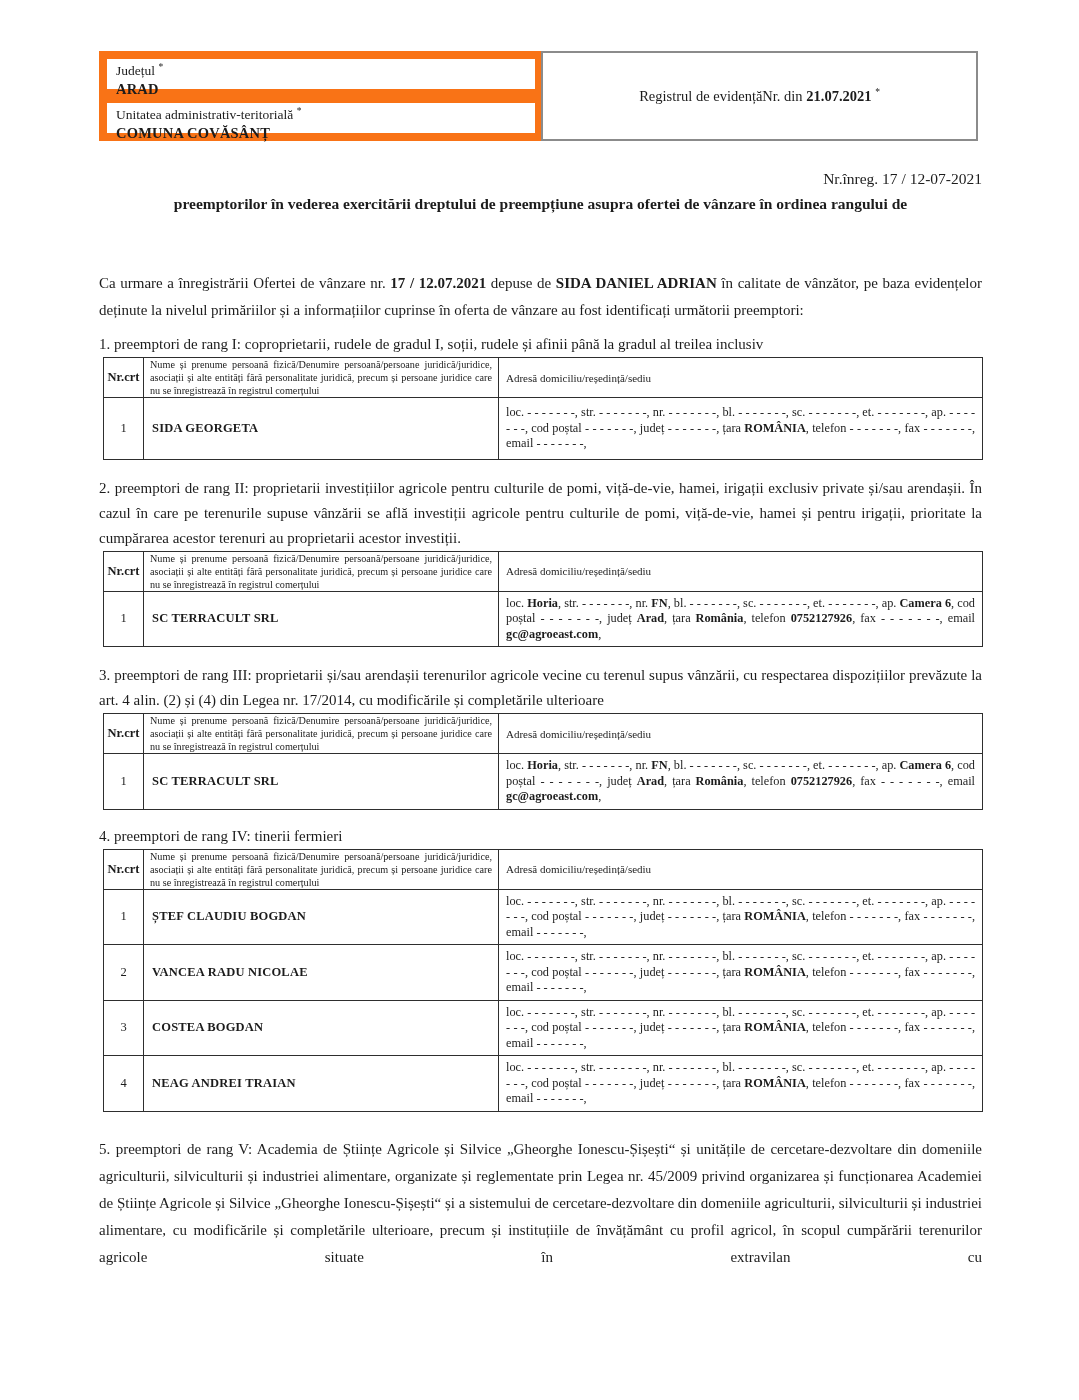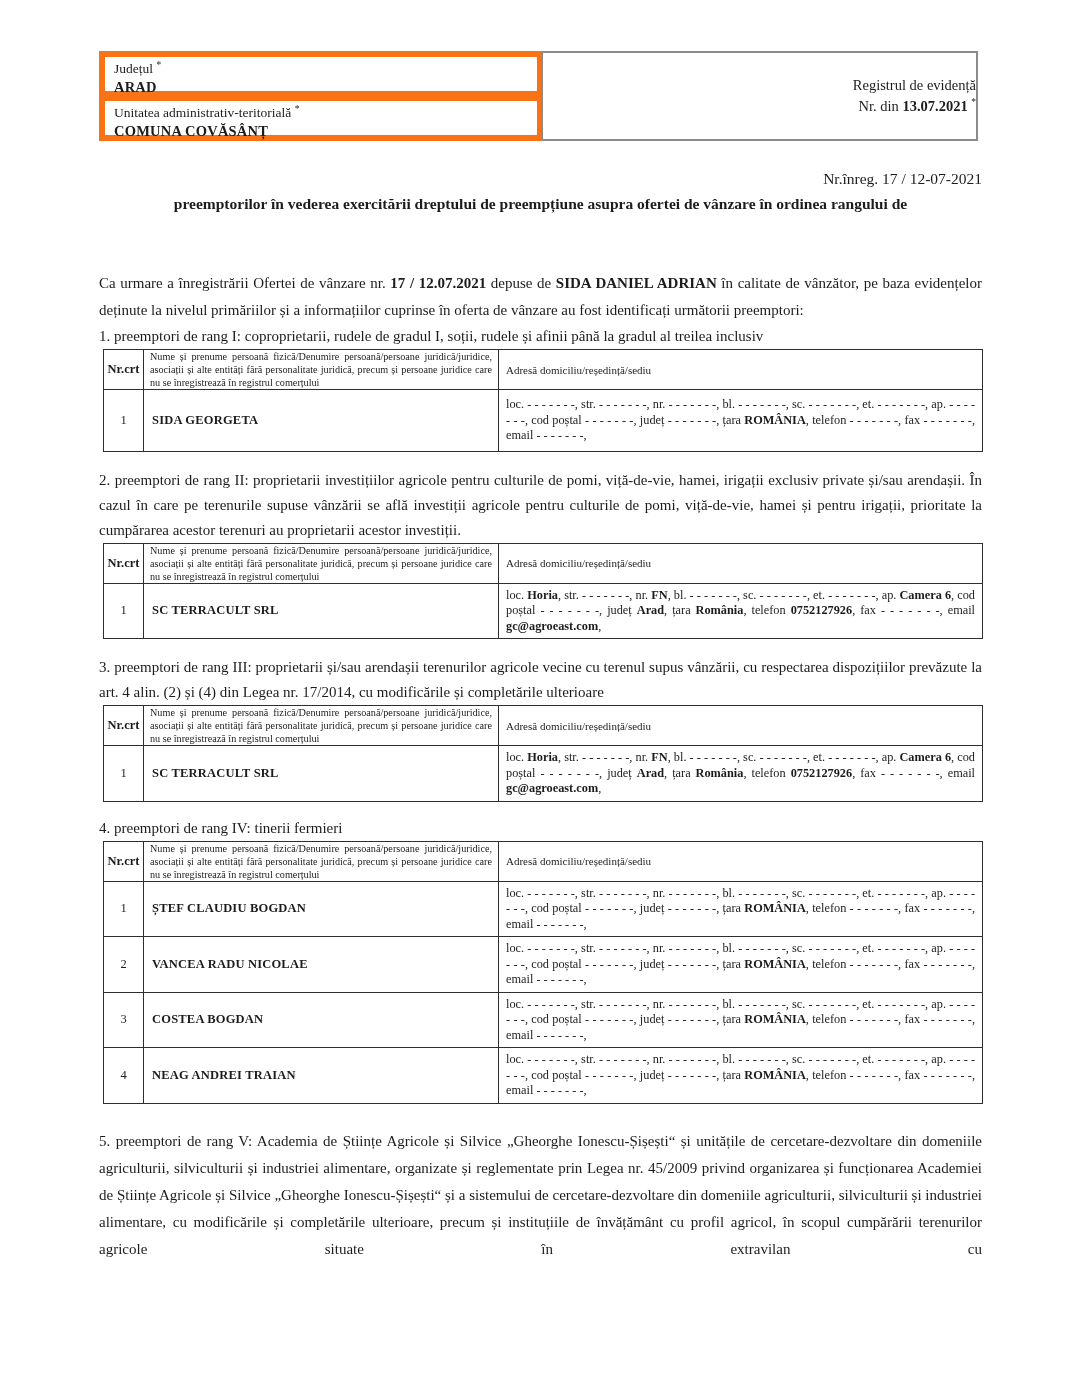--- a/index.html
+++ b/index.html
@@ -8,37 +8,37 @@
     font-family:"Liberation Serif","DejaVu Serif",serif;
     color:#1c1c1c;
     -webkit-font-smoothing:antialiased;
   }
   .page { position:relative; width:1079px; height:1400px; background:#fff; }
   .content { position:absolute; left:99px; top:0; width:883px; }
 
   
   .hdr { display:flex; margin-top:51px; width:879px; }
   .hdr-left { width:444px; display:flex; flex-direction:column; }
-  .hdr-cell { box-sizing:border-box; height:46px; border:6px solid #f97316; padding:3px 9px 2px 9px; background:#fff; }
+  .hdr-cell { box-sizing:border-box; height:46px; border:8px solid #f97316; padding:3px 9px 2px 9px; background:#fff; }
   .hdr-cell.second { margin-top:-2px; }
   .hdr-label { font-size:13.5px; line-height:18px; }
   .hdr-value { font-size:14.5px; font-weight:bold; line-height:19px; letter-spacing:.2px; }
   .hdr-right { box-sizing:border-box; width:437px; margin-left:-2px; height:90px; border:2px solid #8b8b8b;
-               display:flex; flex-direction:column; justify-content:center; align-items:flex-end; }
+               display:flex; flex-direction:row; justify-content:center; align-items:center; }
   .hdr-right .rline { font-size:14.5px; line-height:21px; text-align:center; }
   sup.ast { font-size:9.5px; vertical-align:super; line-height:0; }
 
   .regline { margin-top:28px; text-align:right; font-size:15.5px; line-height:20px; }
   .title   { margin-top:4px;  text-align:center; font-size:16px; font-weight:bold; line-height:26px; }
   .subline { text-align:center; font-size:15.5px; font-weight:bold; line-height:29px; }
 
   .para  { font-size:15px; line-height:27px; text-align:justify; }
   .intro { margin-top:52px; }
   .heading { font-size:15px; line-height:25px; text-align:justify; }
-  .h1 { margin-top:0; }
+  .h1 { margin-top:8px; }
   .h2 { margin-top:16px; }
   .h3 { margin-top:16px; }
   .h4 { margin-top:14px; }
   .s5 { margin-top:24px; text-align-last:justify; }
 
   .b { font-weight:bold; }
 
   
   table.ptable { border-collapse:collapse; table-layout:fixed; width:879px; margin-left:4px; margin-top:0; }
   table.ptable td { border:1.6px solid #2e2e2e; vertical-align:middle; box-sizing:border-box; overflow:hidden; }
@@ -63,21 +63,21 @@
           <div class="hdr-label"><span>Județul</span> <sup class="ast">*</sup></div>
           <div class="hdr-value">ARAD</div>
         </div>
         <div class="hdr-cell second">
           <div class="hdr-label"><span>Unitatea administrativ-teritorială</span> <sup class="ast">*</sup></div>
           <div class="hdr-value">COMUNA COVĂSÂNȚ</div>
         </div>
       </div>
       <div class="hdr-right">
         <div class="rline">Registrul de evidență</div>
-        <div class="rline"><span>Nr. din </span><span class="b">13.07.2021</span> <sup class="ast">*</sup></div>
+        <div class="rline"><span>Nr. din </span><span class="b">21.07.2021</span> <sup class="ast">*</sup></div>
       </div>
     </div>
 
     <div class="regline">Nr.înreg. 17 / 12-07-2021</div>
 
     <div class="subline">preemptorilor în vederea exercitării dreptului de preempțiune asupra ofertei de vânzare în ordinea rangului de</div>
 
     <div class="para intro"><span>Ca urmare a înregistrării Ofertei de vânzare nr. </span><span class="b">17 / 12.07.2021</span><span> depuse de </span><span class="b">SIDA DANIEL ADRIAN</span><span> în calitate de vânzător, pe baza evidențelor deținute la nivelul primăriilor și a informațiilor cuprinse în oferta de vânzare au fost identificați următorii preemptori:</span></div>
 
     <div class="heading h1">1. preemptori de rang I: coproprietarii, rudele de gradul I, soții, rudele și afinii până la gradul al treilea inclusiv</div>

